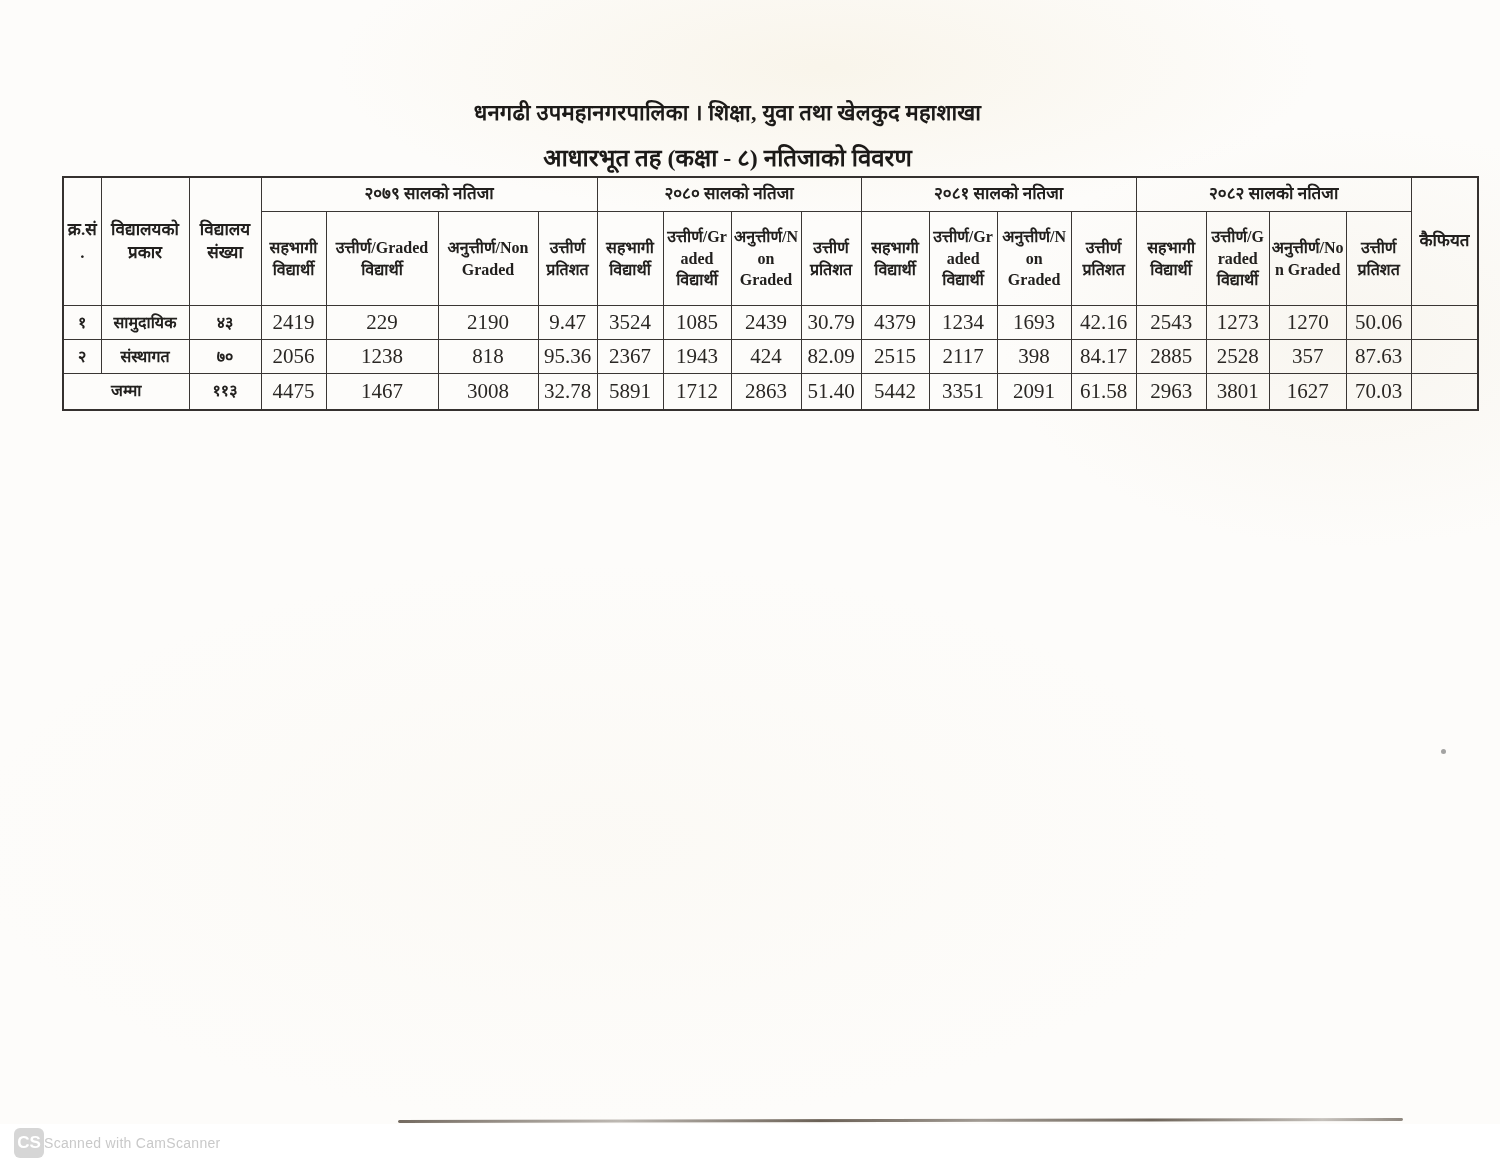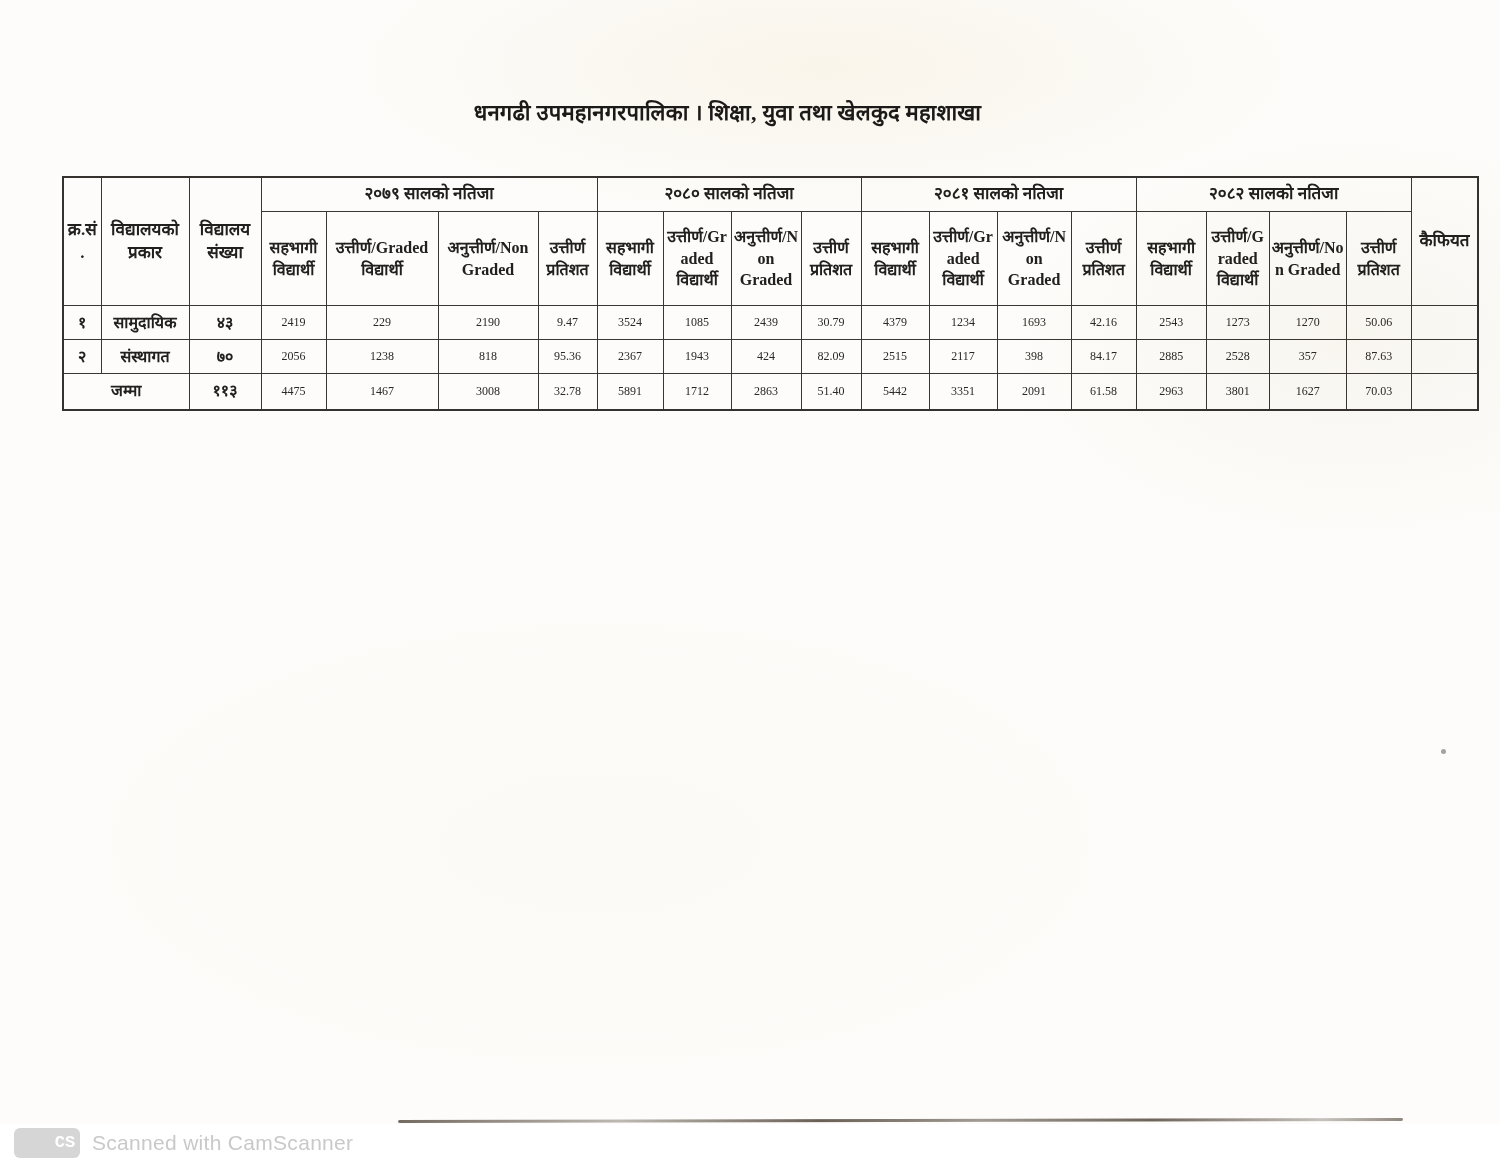--- a/index.html
+++ b/index.html
@@ -67,21 +67,21 @@
   th.dev, td.dev {
     font-weight: bold;
     font-size: 16px;
     line-height: 1.35;
     color: #22201e;
     word-break: break-word;
   }
   tr.r-group th { height: 33px; font-size: 17px; }
   tr.r-sub th { height: 93px; }
   td.num {
-    font-size: 12px;
+    font-size: 21px;
     color: #2a2724;
     font-weight: normal;
     font-family: "Liberation Serif", "DejaVu Serif", serif;
   }
   tbody tr { height: 34px; }
   tbody tr.total-row { height: 36px; padding-left: 16px; }
   
   .scan-edge {
     position: absolute;
     left: 398px;
@@ -119,44 +119,44 @@
     display: flex;
     align-items: center;
   }
   .cs-badge {
     margin-left: 14px;
     width: 30px;
     height: 30px;
     background: #d6d6d6;
     border-radius: 6px;
     color: #ffffff;
-    font-family: Liberation Mono, monospace;
+    font-family: Liberation Sans, sans-serif;
     font-weight: bold;
     font-size: 17px;
     line-height: 30px;
     text-align: center;
     flex: 0 0 auto;
-    padding-left: 36px;
   }
   .cs-text {
-    margin-left: 12px;
+    margin-left: 0;
     font-family: "Liberation Sans", "DejaVu Sans", sans-serif;
-    font-size: 21px;
+    font-size: 14px;
     color: #c9c9c9;
     letter-spacing: 0.3px;
   }
 </style>
 </head>
 <body>
 
 <div class="page">
   <div class="scan-area">
 
     <div class="title-block">
       <div class="doc-title">धनगढी उपमहानगरपालिका । शिक्षा, युवा तथा खेलकुद महाशाखा</div>
+      <div class="doc-subtitle">आधारभूत तह (कक्षा - ८) नतिजाको विवरण</div>
     </div>
 
     <table class="results">
       <colgroup>
         <col style="width:38px">
           <col style="width:88px">
           <col style="width:72px">
         <col style="width:65px">
           <col style="width:112px">
           <col style="width:100px">

